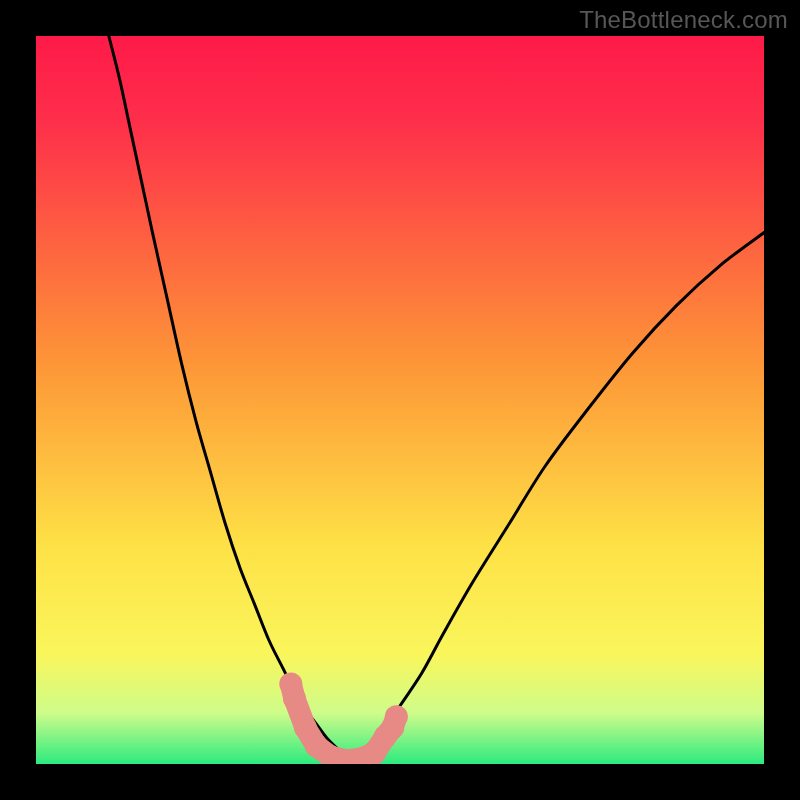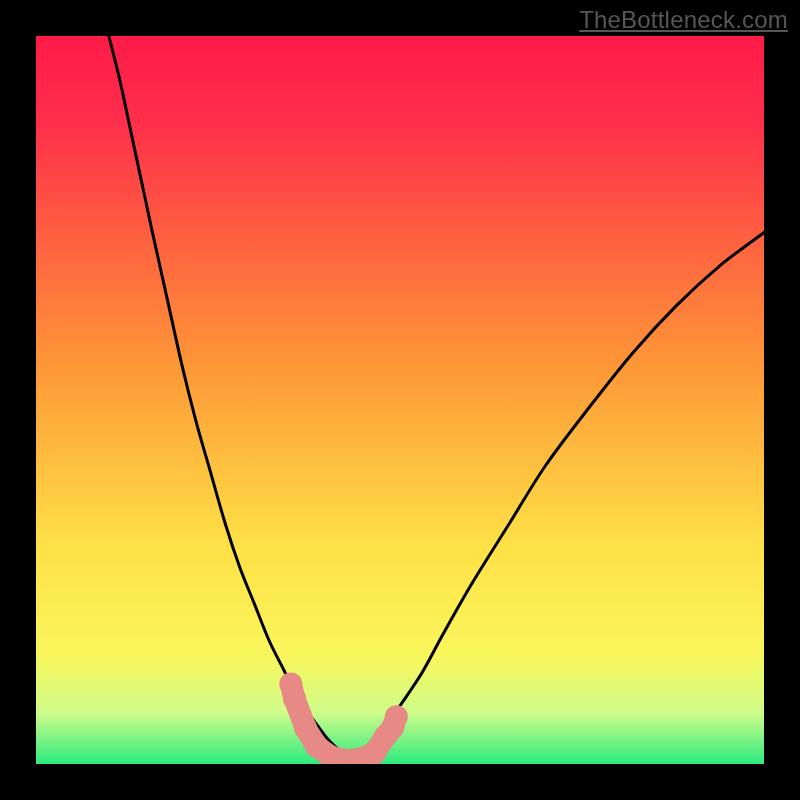--- a/index.html
+++ b/index.html
@@ -22,21 +22,20 @@
     top: 6px;
     right: 12px;
     color: #575757;
     font-family: Arial, Helvetica, sans-serif;
     font-size: 24px;
     font-weight: 400;
     letter-spacing: 0.2px;
     z-index: 50;
     user-select: none;
     pointer-events: none;
-    text-decoration: underline;
   }
 </style>
 </head>
 <body>
 
 <div class="stage">
   <div class="watermark">TheBottleneck.com</div>
 
   <svg id="plot-svg" width="800" height="800" viewBox="0 0 800 800">
     <defs>

